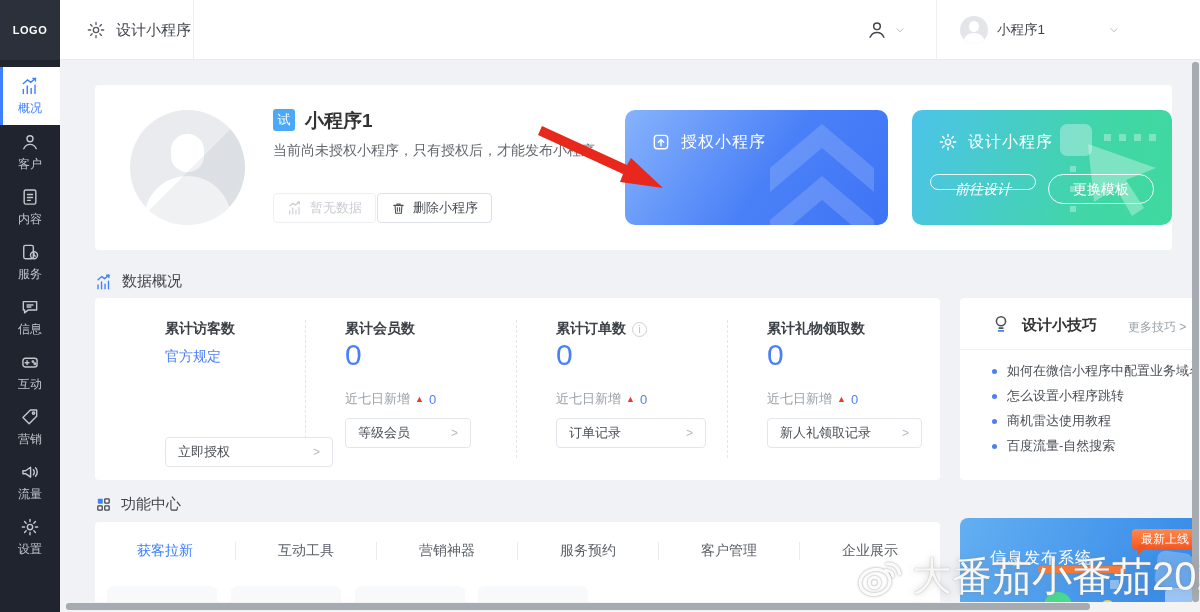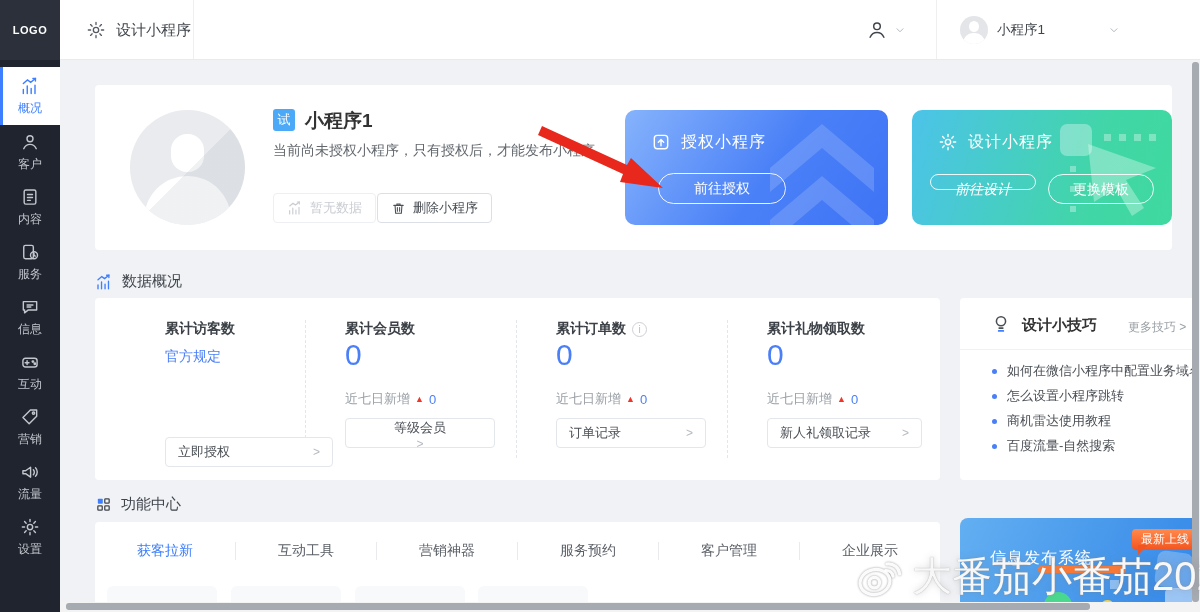--- a/index.html
+++ b/index.html
@@ -264,21 +264,20 @@
       </svg>
       <div class="tt">
         <span>
             <svg class="ic" width="20" height="20" viewBox="0 0 24 24" fill="none" stroke="#fff" stroke-width="1.7" stroke-linecap="round" stroke-linejoin="round">
               <rect x="4" y="4" width="16" height="16" rx="3.5"></rect>
               <path d="M12 16.5V9M8.8 12.2L12 9l3.2 3.2"></path>
             </svg>
           </span>
         <span>授权小程序</span>
       </div>
-      <button class="pill" style="left:33px; top:63px; width:128px;">前往授权</button>
     </div>
 
     <div class="promo-card card-design">
       <span class="sq" style="left:148px; top:14px; width:32px; height:32px; border-radius:7px;"></span>
       <span class="sq" style="left:192px; top:24px; width:7px; height:7px;"></span>
       <span class="sq" style="left:207px; top:24px; width:7px; height:7px;"></span>
       <span class="sq" style="left:222px; top:24px; width:7px; height:7px;"></span>
       <span class="sq" style="left:237px; top:24px; width:7px; height:7px;"></span>
       <span class="sq" style="left:158px; top:56px; width:6px; height:6px;"></span>
       <span class="sq" style="left:158px; top:76px; width:6px; height:6px;"></span>
@@ -330,21 +329,21 @@
     </div>
 
     <div class="scol" style="left:250px; width:160px;">
       <div class="s-label">累计会员数</div>
       <div class="s-value">0</div>
       <div class="s-delta">
         <span>近七日新增</span>
         <span class="tri">▲</span>
         <span class="dv">0</span>
       </div>
-      <div class="s-btn" style="width:150px;flex-direction:column;">
+      <div class="s-btn" style="width:126px;">
         <span>等级会员</span>
         <span class="gt">&gt;</span>
       </div>
     </div>
 
     <div class="scol" style="left:461px; width:160px;">
       <div class="s-label">
         <span>累计订单数</span>
         <span class="info-i">i</span>
       </div>

